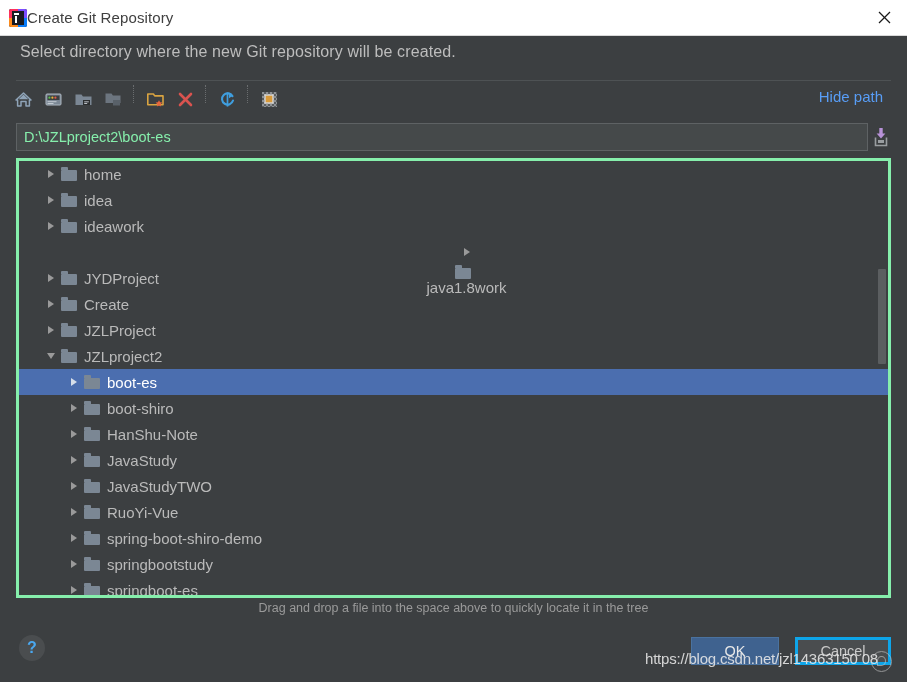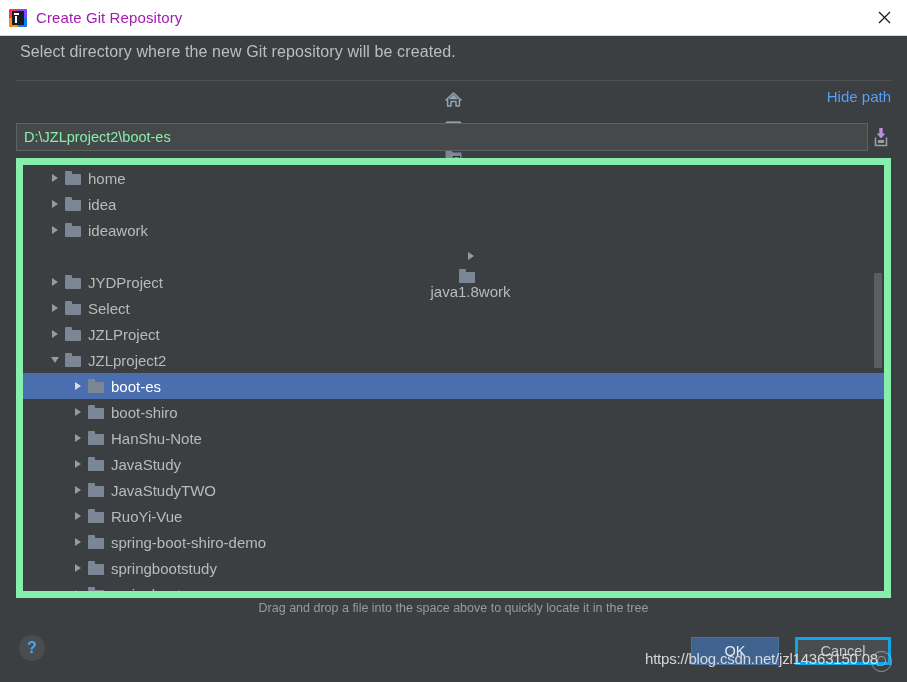--- a/index.html
+++ b/index.html
@@ -50,23 +50,22 @@
     position:absolute; left:3px; top:2px; width:12px; height:14px;
     background:#1b1b22;
   }
   #app-icon .plate:after {
     content:""; position:absolute; left:2px; top:2px; width:5px; height:2px; background:#fff;
   }
   #app-icon .plate:before {
     content:""; position:absolute; left:3px; top:5px; width:2px; height:7px; background:#fff;
   }
   #title-text {
-    margin-left: 9px;
     font-size: 15px;
-    color: #a21caf;
+    color: #404040;
     letter-spacing: 0.1px;
   }
   #close-button {
     position: absolute;
     right: 0; top: 0;
     width: 46px; height: 34px;
     display: flex; align-items: center; justify-content: center;
     cursor: default;
   }
   #close-button svg { display:block; }
@@ -82,25 +81,23 @@
   #divider-top {
     position: absolute;
     left: 16px; top: 80px;
     width: 875px; height: 1px;
     background: #4e5254;
   }
 
   
   #toolbar {
     position: absolute;
-    left: 16px; top: 85px;
+    left: 8px; top: 85px;
     width: 875px; height: 30px;
     display: flex;
-    align-items: center;
-    flex-direction: column;
   }
   .tb-btn {
     width: 30px; height: 28px;
     display: flex; align-items: center; justify-content: center;
     cursor: default;
     flex: none;
   }
   .tb-sep {
     width: 1px; height: 18px;
     margin: 0 5px;
@@ -140,21 +137,21 @@
     width: 20px; height: 28px;
     display:flex; align-items:center; justify-content:center;
   }
 
   
   #tree-panel {
     position: absolute;
     left: 16px; top: 158px;
     width: 875px; height: 440px;
     background: #3c3f41;
-    border: 7px solid #86efac;
+    border: 3px solid #86efac;
     box-sizing: border-box;
     overflow: hidden;
   }
   #tree-list {
     position: absolute;
     left: 0; top: 0;
     width: 873px;
   }
   .tree-row {
     height: 26px;
@@ -471,21 +468,21 @@
           <span class="tree-label">JYDProject</span>
         </div>
         <div class="tree-row" style="padding-left: 22px;">
           <div class="tw">
             <div class="arrow-r"></div>
           </div>
           <div class="folder-ico">
             <div class="tab"></div>
             <div class="body"></div>
           </div>
-          <span class="tree-label">Select</span>
+          <span class="tree-label">Create</span>
         </div>
         <div class="tree-row" style="padding-left: 22px;">
           <div class="tw">
             <div class="arrow-r"></div>
           </div>
           <div class="folder-ico">
             <div class="tab"></div>
             <div class="body"></div>
           </div>
           <span class="tree-label">JZLProject</span>

